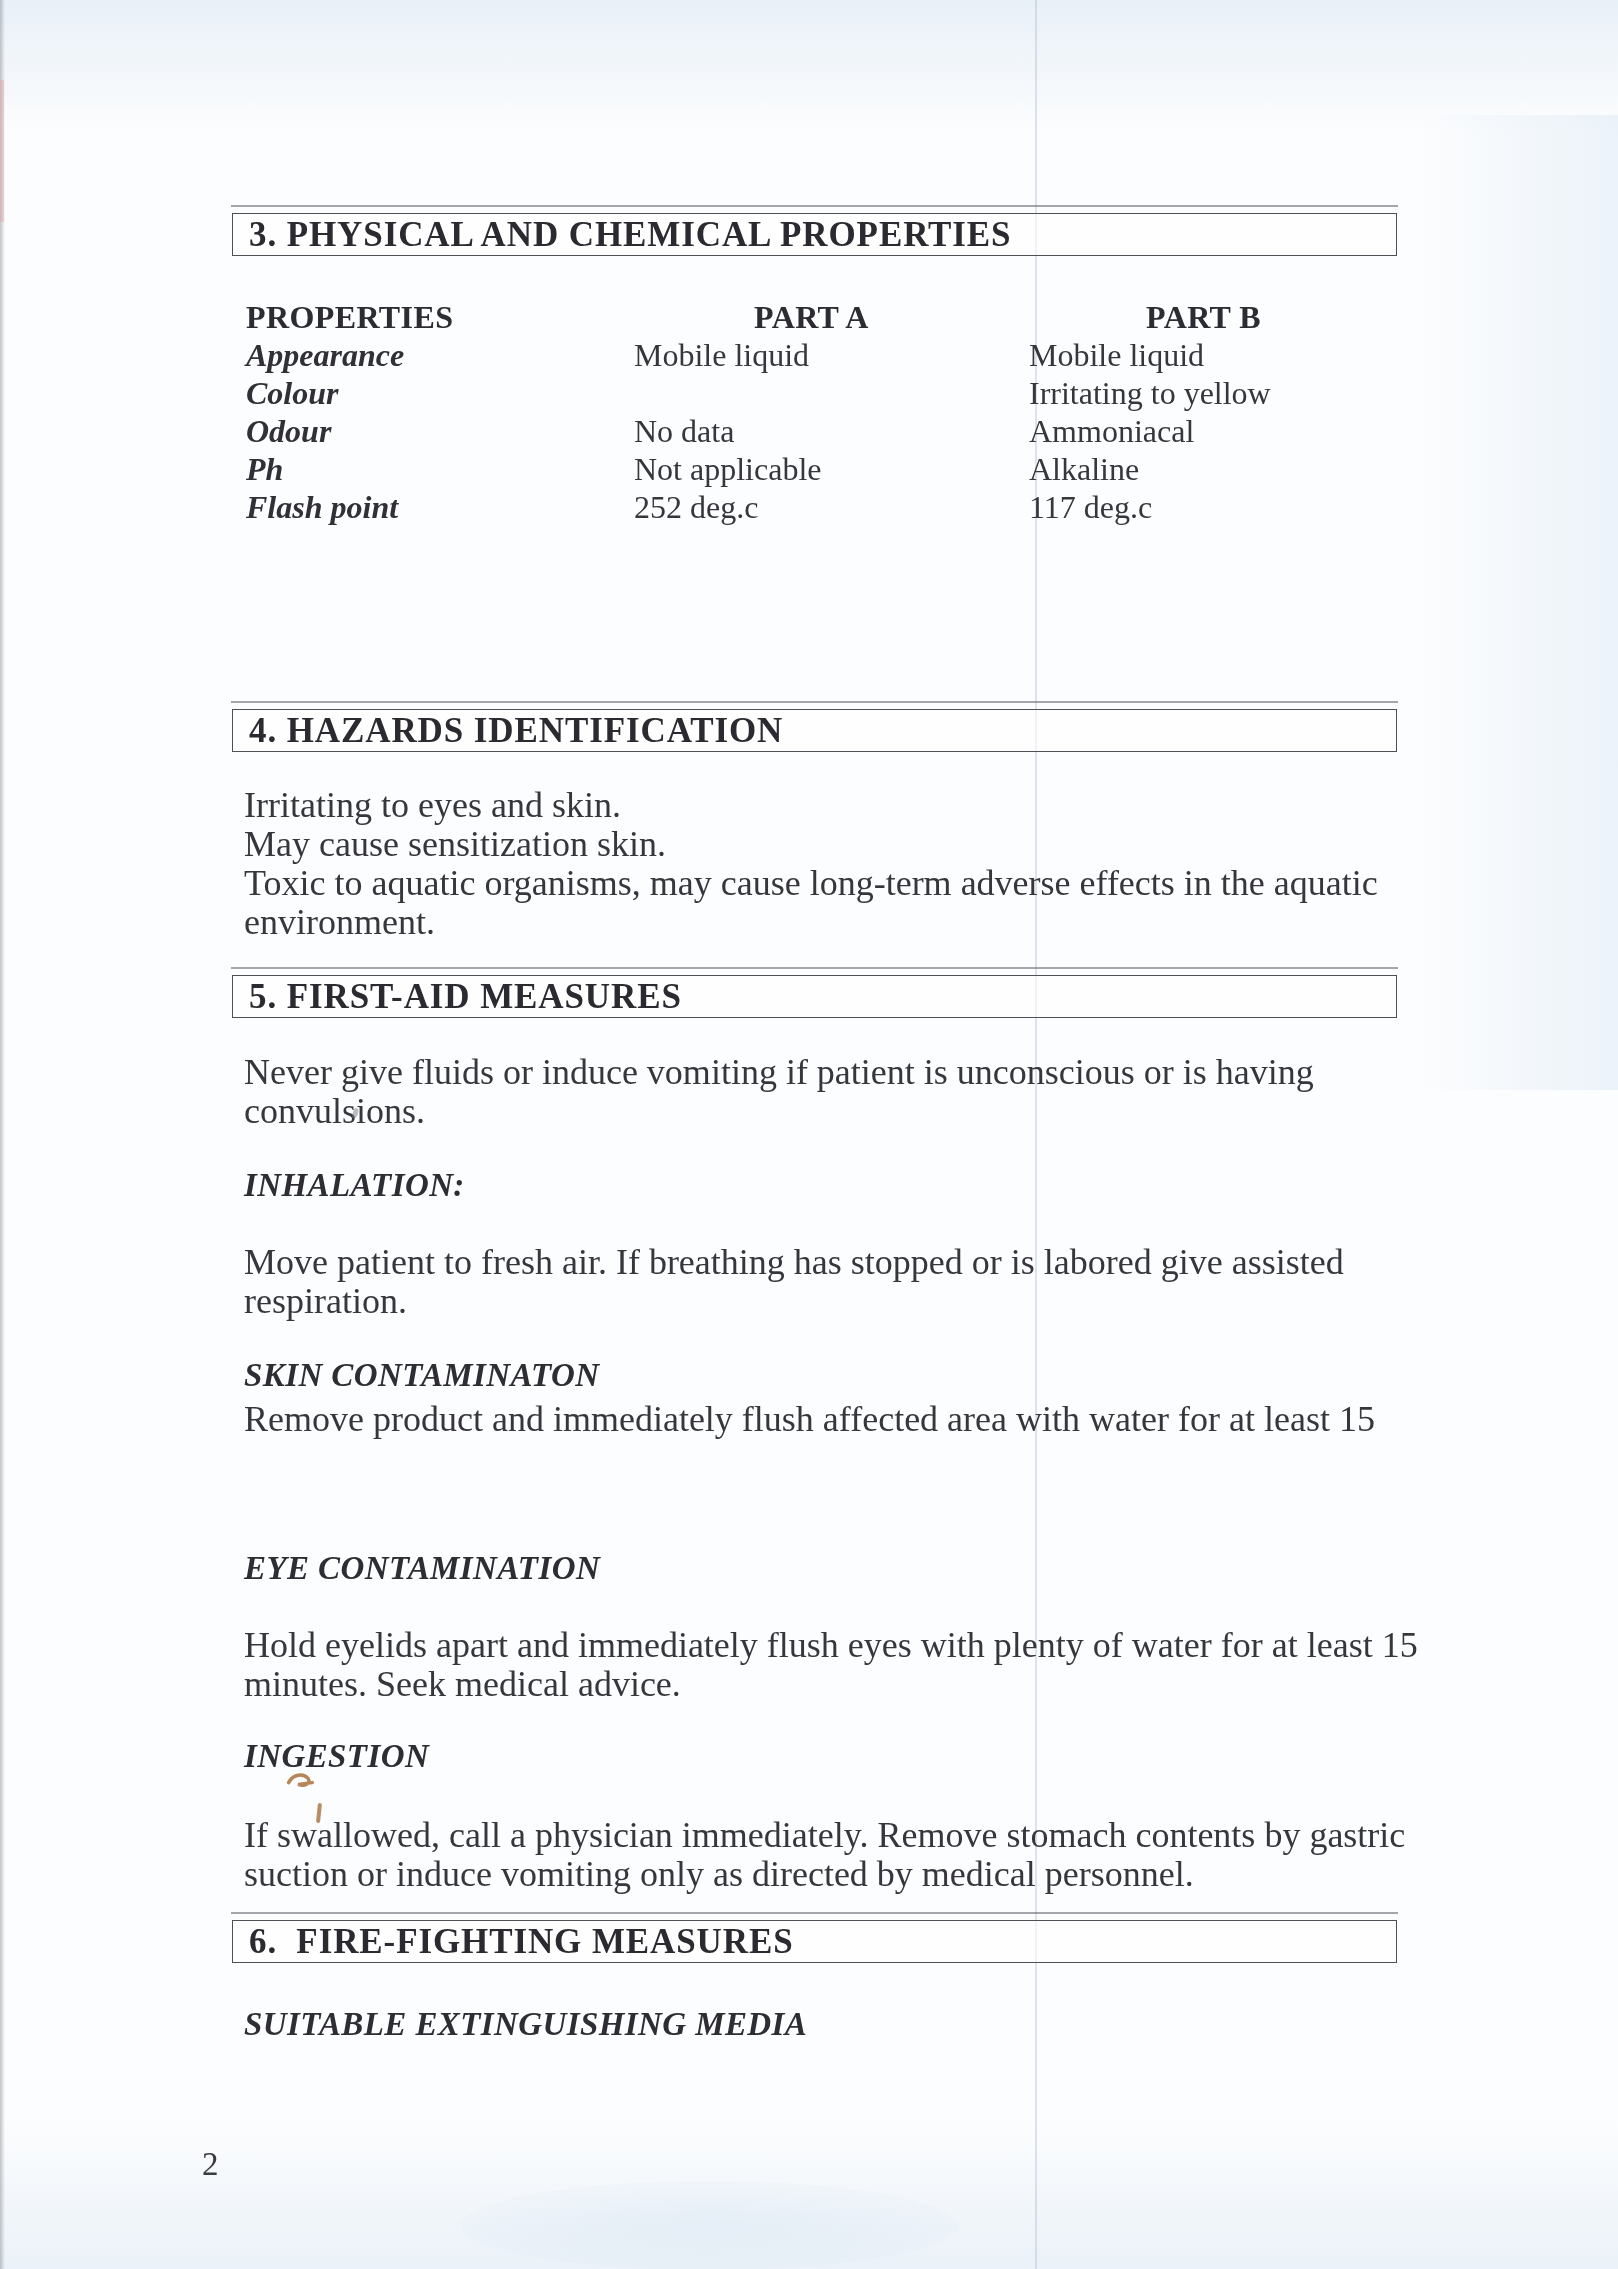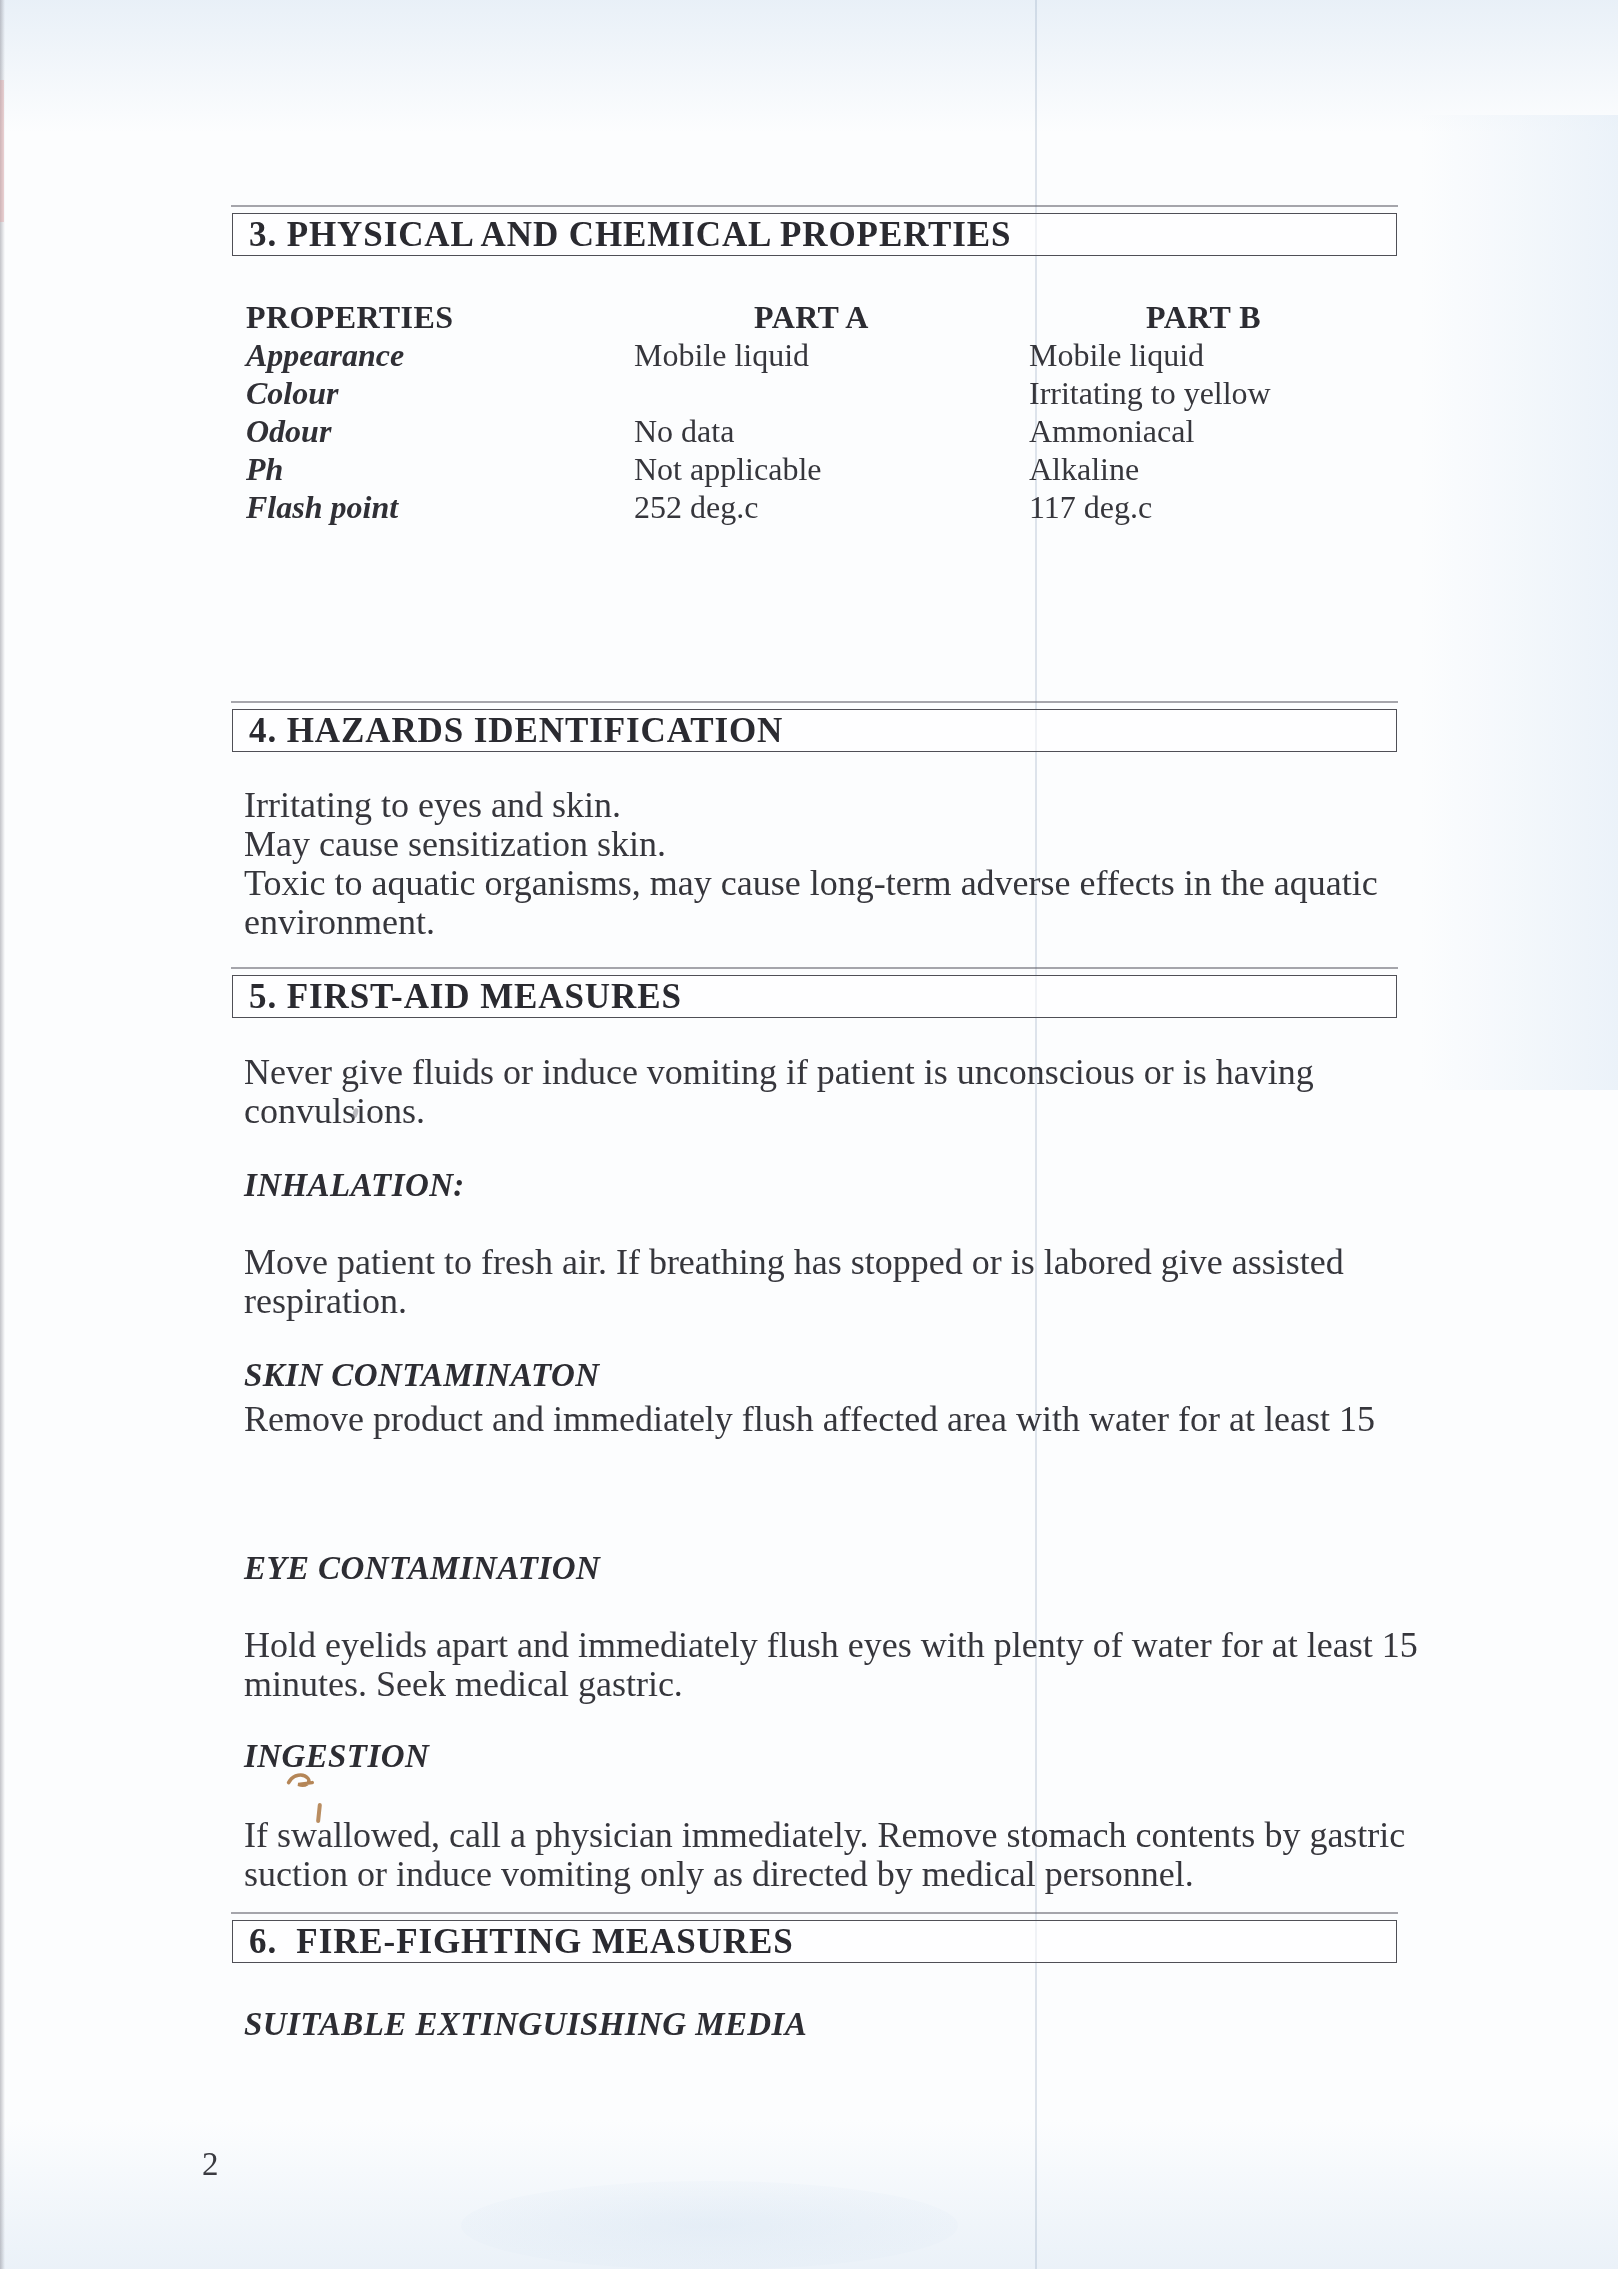--- a/index.html
+++ b/index.html
@@ -120,21 +120,21 @@
 </div>
 
 <div class="subhead" style="top:1357px;">SKIN CONTAMINATON</div>
 <div class="para" style="top:1400px;">
   <div class="ln">Remove product and immediately flush affected area with water for at least 15</div>
 </div>
 
 <div class="subhead" style="top:1550px;">EYE CONTAMINATION</div>
 <div class="para" style="top:1626px;">
   <div class="ln">Hold eyelids apart and immediately flush eyes with plenty of water for at least 15</div>
-  <div class="ln">minutes. Seek medical gastric.</div>
+  <div class="ln">minutes. Seek medical advice.</div>
 </div>
 
 <div class="subhead" style="top:1738px;">INGESTION</div>
 
 <svg style="position:absolute;left:286px;top:1772px;" width="35" height="19.5" viewBox="0 0 40 22">
   <path d="M3 12 C 8 2, 20 1, 25 7 C 29 12, 22 17, 14 14 L 30 12" stroke="#a8713a" stroke-width="4" fill="none" stroke-linecap="round" opacity="0.85"></path>
 </svg>
 <div class="stain-tick"></div>
 
 <div class="para" style="top:1816px;">

